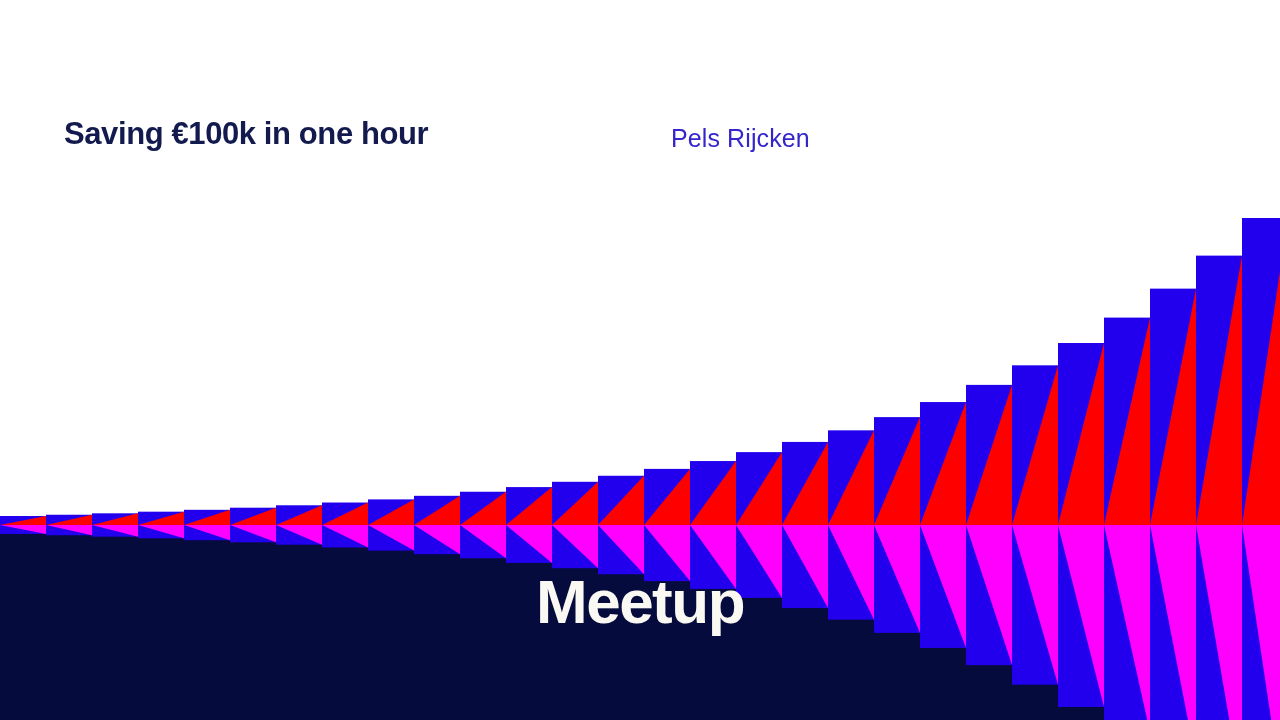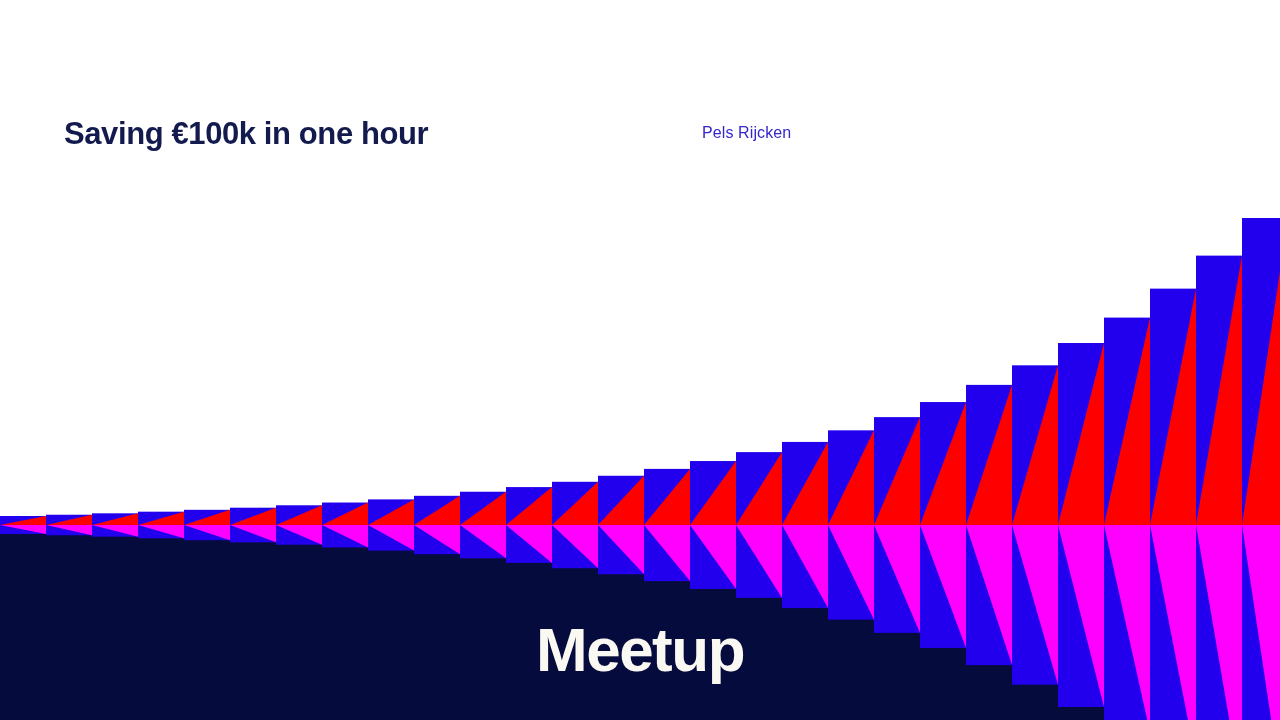--- a/index.html
+++ b/index.html
@@ -63,36 +63,36 @@
     margin: 0;
     font-family: "Liberation Sans", sans-serif;
     font-size: 31px;
     font-weight: bold;
     letter-spacing: -0.4px;
     color: #121A4E;
     white-space: nowrap;
   }
   #org-name {
     position: absolute;
-    left: 702px;
+    left: 671px;
     top: 108px;
     margin: 0;
     font-family: "Liberation Sans", sans-serif;
-    font-size: 16px;
+    font-size: 25px;
     font-weight: normal;
     letter-spacing: 0.1px;
     color: #3526CB;
     white-space: nowrap;
   }
 
   
   #brand-wordmark {
     position: absolute;
     left: 0;
-    top: 616px;
+    top: 568px;
     width: 1280px;
     text-align: center;
     z-index: 6;
     font-family: "Liberation Sans", sans-serif;
     font-size: 62px;
     font-weight: bold;
     letter-spacing: -1.5px;
     color: #FAF8F2;
     line-height: 68px;
   }

